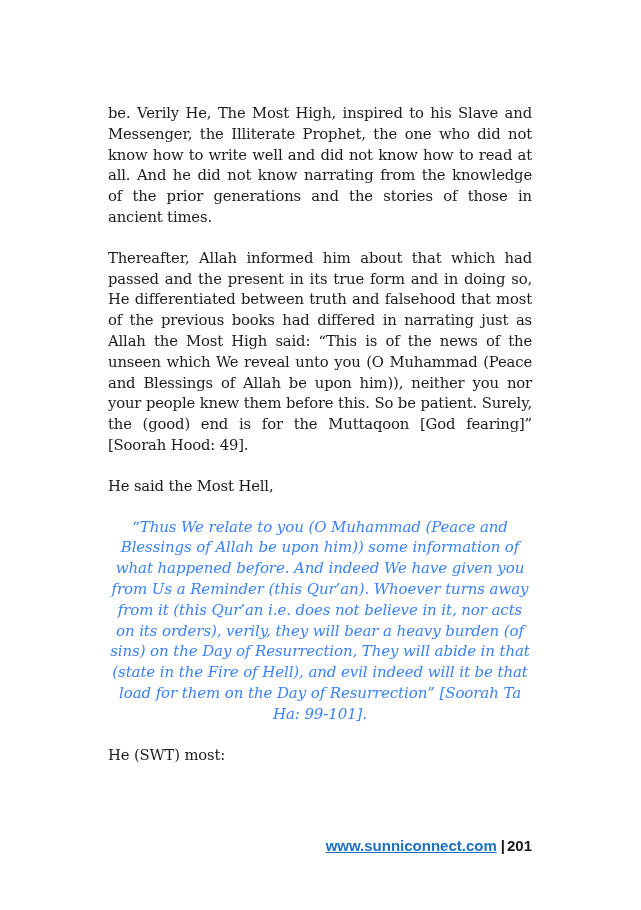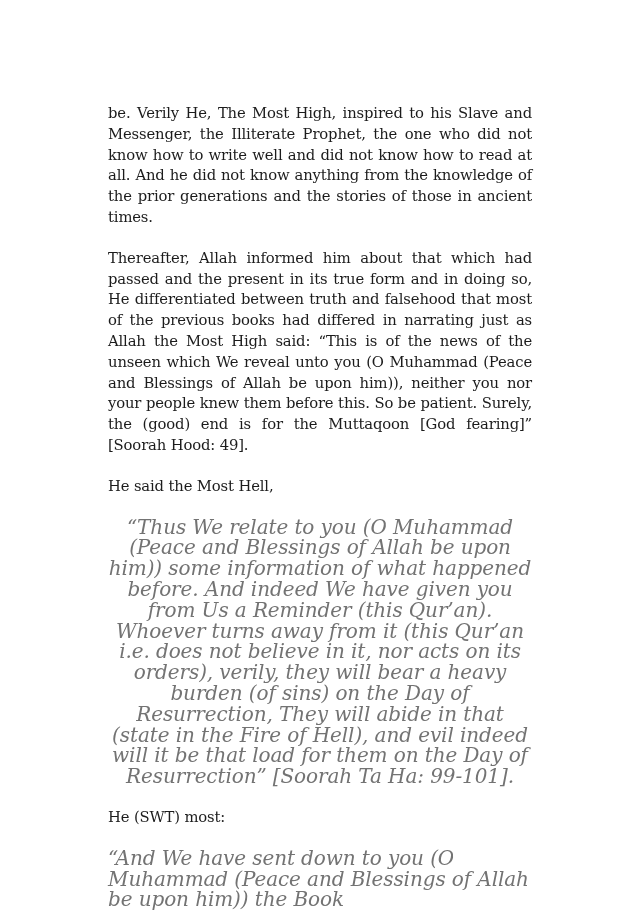--- a/index.html
+++ b/index.html
@@ -28,25 +28,25 @@
     font-size: 14.8px;
     line-height: 20.8px;
     letter-spacing: -0.15px;
     color: #1c1c1c;
   }
   .just {
     text-align: justify;
   }
   .quote {
     margin: 0 0 20px 0;
-    font-size: 20px;
+    font-size: 15px;
     line-height: 20.8px;
     letter-spacing: -0.1px;
     font-style: italic;
-    color: #737373;
+    color: #3b82f6;
   }
   .centered {
     text-align: center;
   }
   .footer {
     position: absolute;
     left: 108px;
     top: 837px;
     width: 424px;
     text-align: right;
@@ -69,28 +69,30 @@
     color: #1a1a1a;
   }
 </style>
 </head>
 <body>
 
 <div class="page">
 
   <div class="text-block">
 
-    <p class="para just">be. Verily He, The Most High, inspired to his Slave and Messenger, the Illiterate Prophet, the one who did not know how to write well and did not know how to read at all. And he did not know anything from the knowledge of the prior generations and the stories of those in ancient times.</p>
+    <p class="para just">be. Verily He, The Most High, inspired to his Slave and Messenger, the Illiterate Prophet, the one who did not know how to write well and did not know how to read at all. And he did not know narrating from the knowledge of the prior generations and the stories of those in ancient times.</p>
 
     <p class="para just">Thereafter, Allah informed him about that which had passed and the present in its true form and in doing so, He differentiated between truth and falsehood that most of the previous books had differed in narrating just as Allah the Most High said: “This is of the news of the unseen which We reveal unto you (O Muhammad (Peace and Blessings of Allah be upon him)), neither you nor your people knew them before this. So be patient. Surely, the (good) end is for the Muttaqoon [God fearing]” [Soorah Hood: 49].</p>
 
     <p class="para">He said the Most Hell,</p>
 
     <p class="quote centered">“Thus We relate to you (O Muhammad (Peace and Blessings of Allah be upon him)) some information of what happened before. And indeed We have given you from Us a Reminder (this Qur’an). Whoever turns away from it (this Qur’an i.e. does not believe in it, nor acts on its orders), verily, they will bear a heavy burden (of sins) on the Day of Resurrection, They will abide in that (state in the Fire of Hell), and evil indeed will it be that load for them on the Day of Resurrection” [Soorah Ta Ha: 99-101].</p>
 
     <p class="para">He (SWT) most:</p>
 
-    <p class="quote">“And We have sent down to you (O Muhammad (Peace and Blessings of Allah be upon him)) the Book</p>
 
   </div>
 
+  <div class="footer">
+    <a class="site-link" href="#">www.sunniconnect.com</a><span class="sep">|</span><span class="page-num">201</span>
+  </div>
 
 </div>
 
 </body></html>

